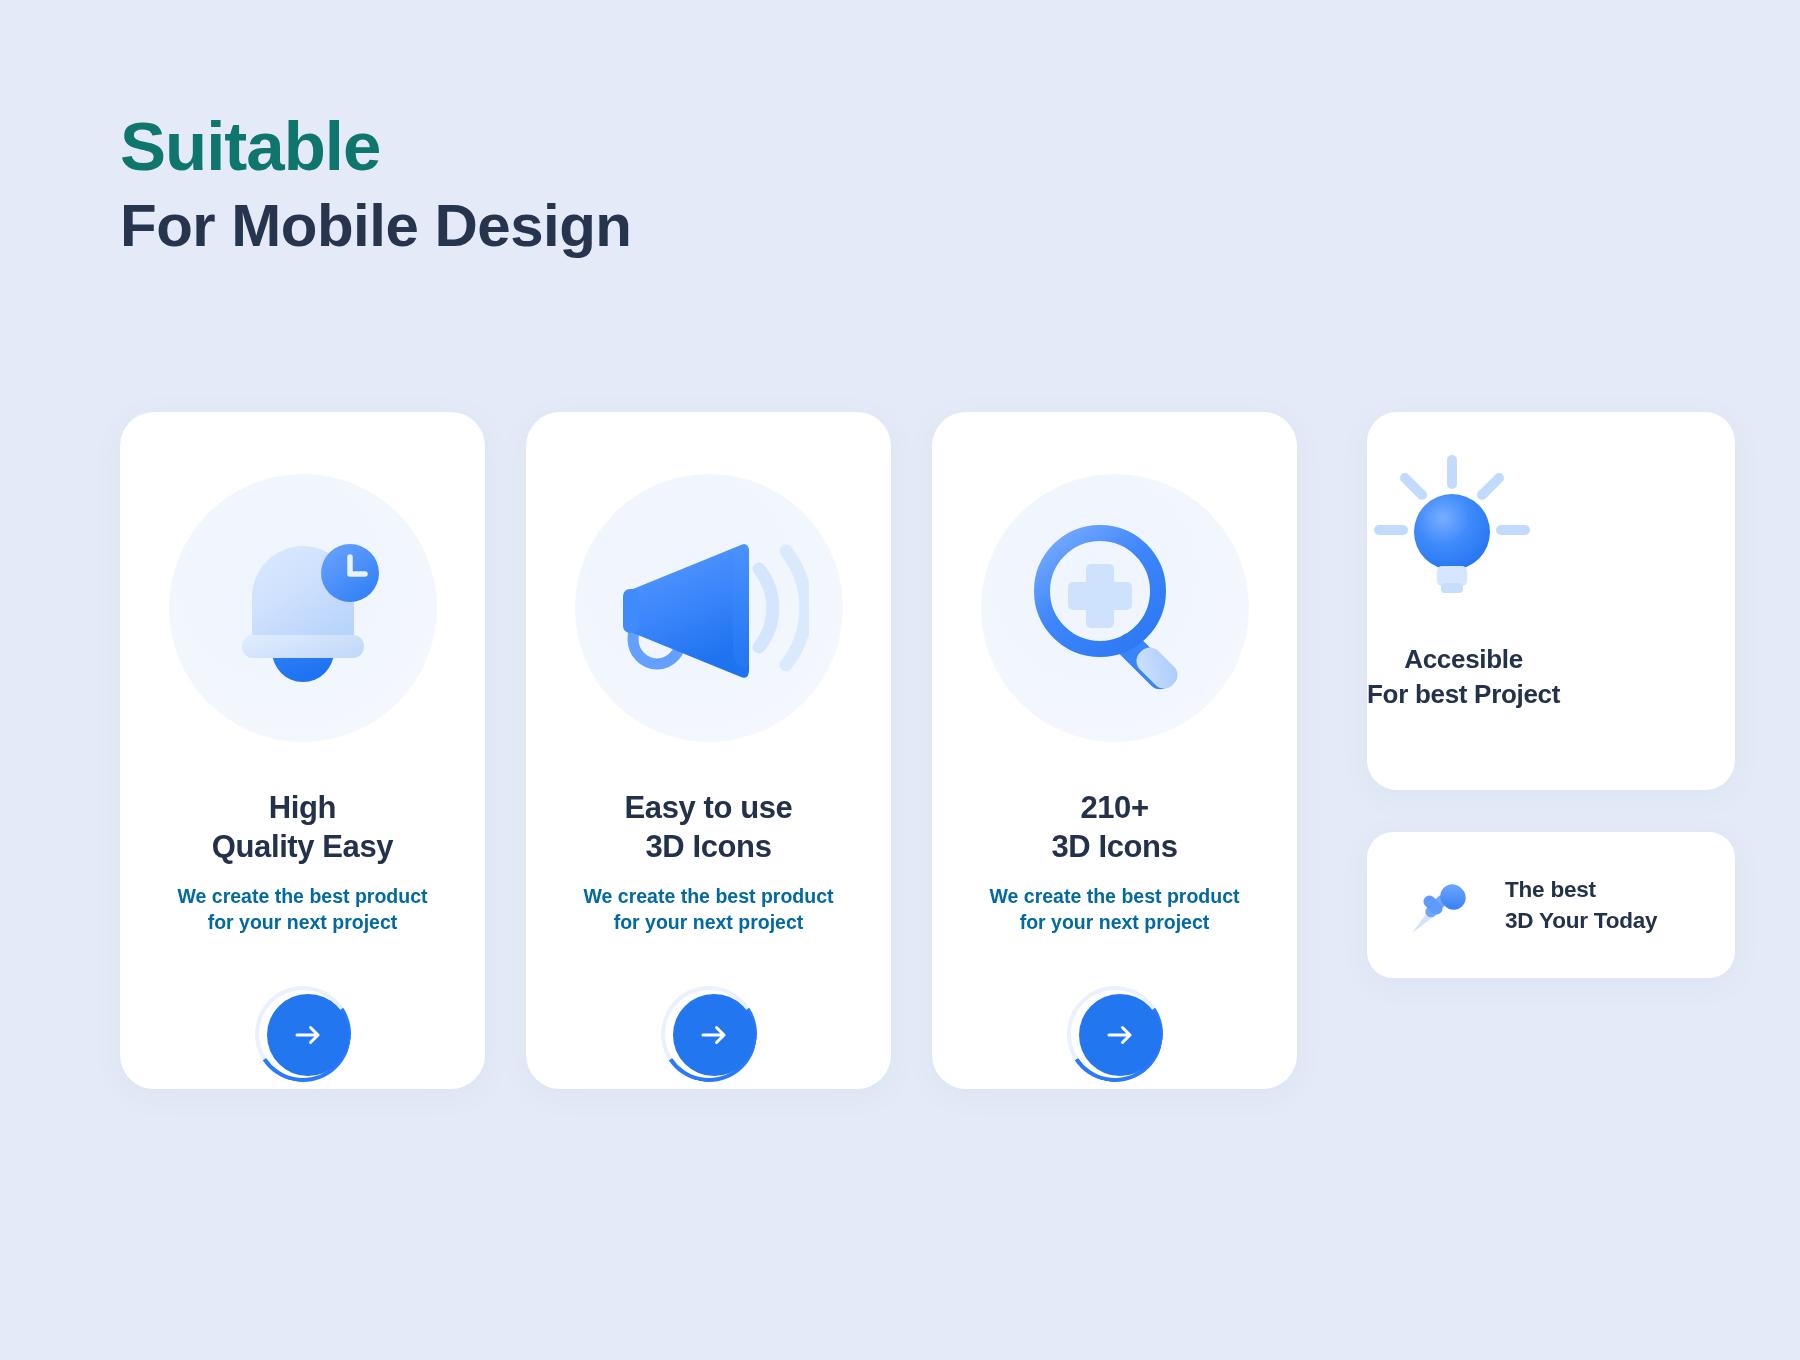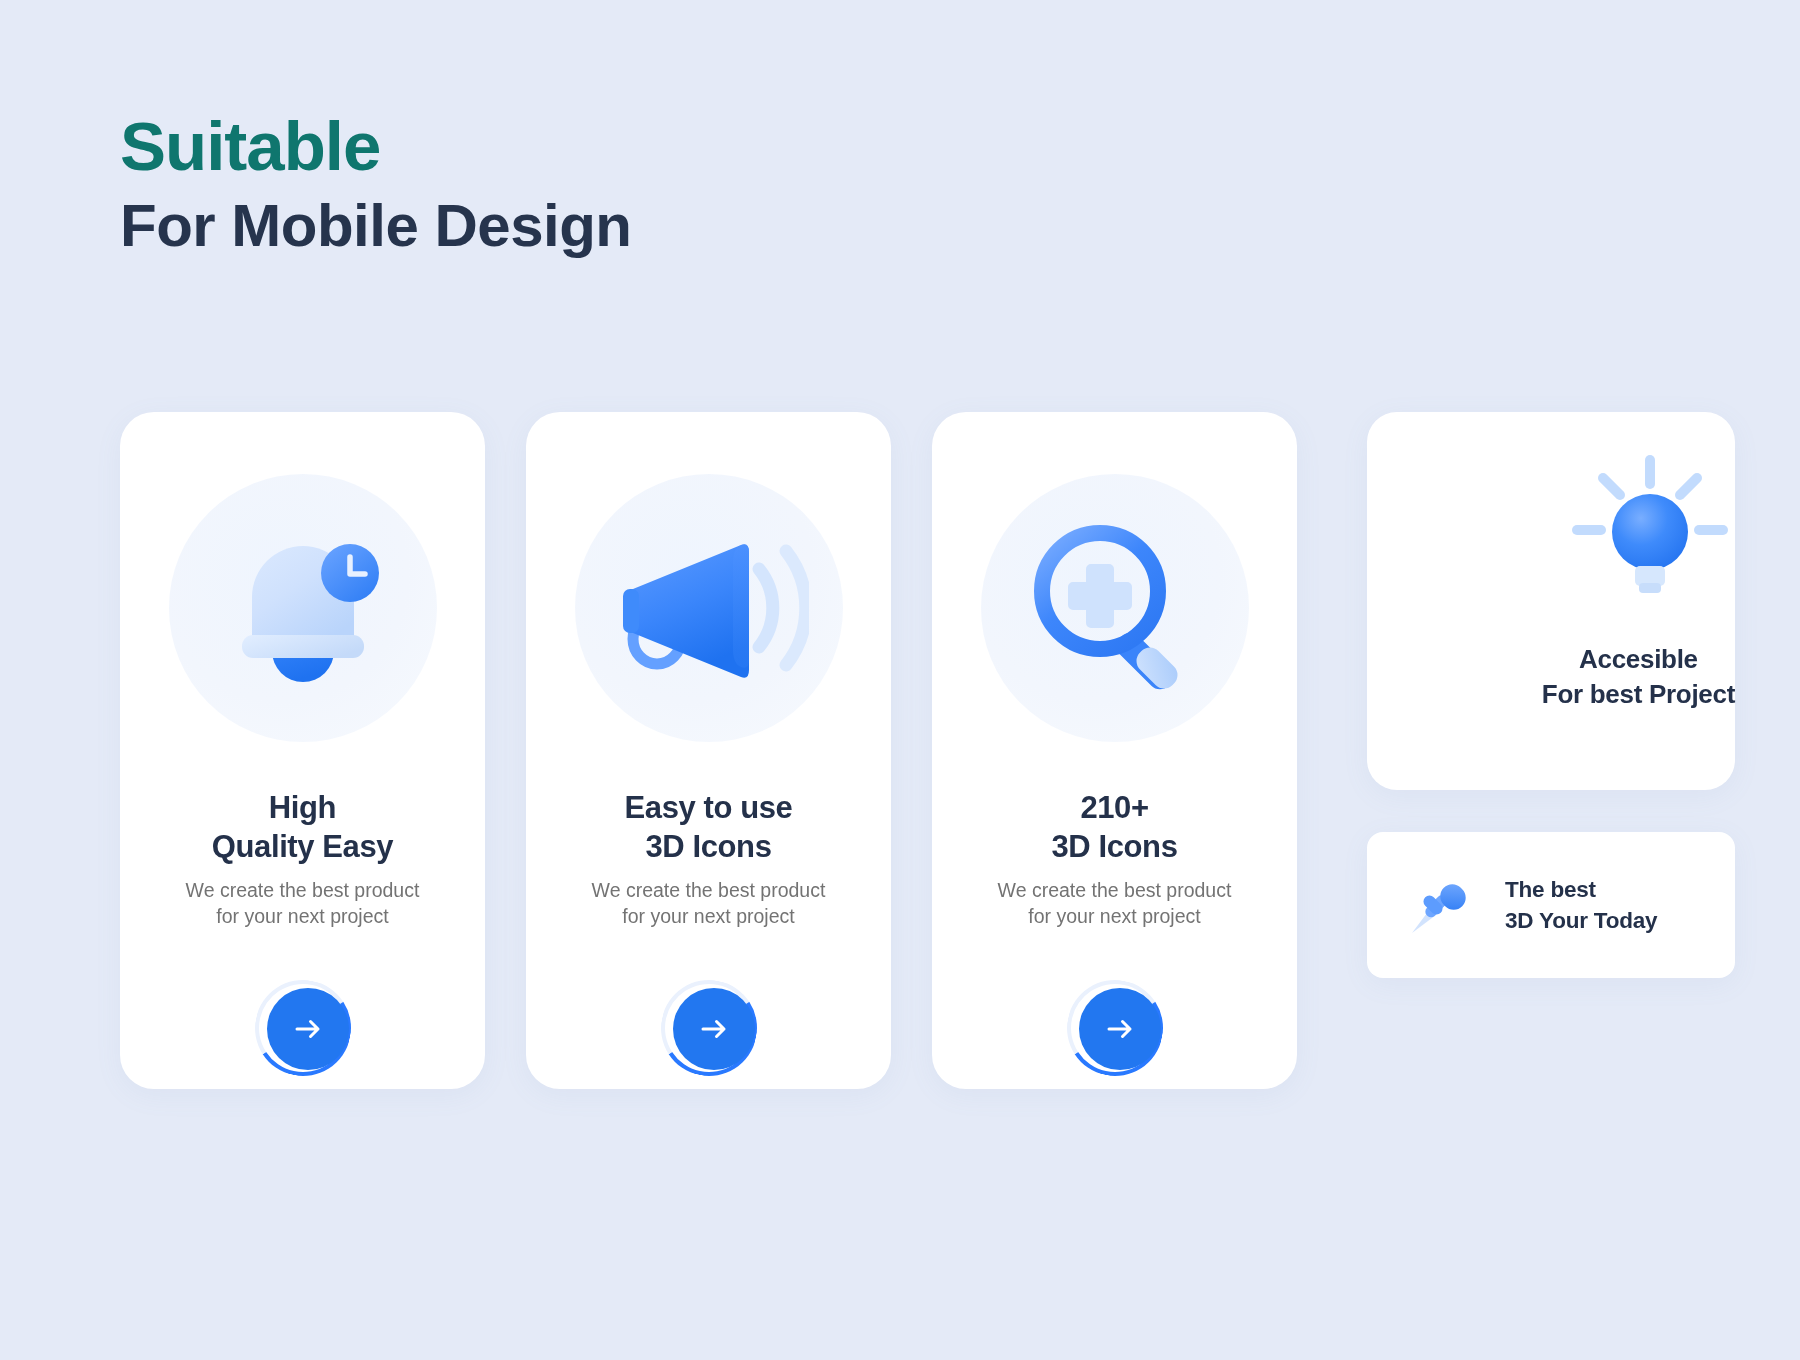--- a/index.html
+++ b/index.html
@@ -33,22 +33,22 @@
     margin-top:62px; width:268px; height:268px; border-radius:50%;
     background:radial-gradient(circle at 42% 38%, #eff5fe 0%, #f2f6fd 55%, #f7fafe 100%);
     display:flex; align-items:center; justify-content:center;
     position:relative;
   }
   .card-title {
     margin-top:46px; text-align:center; color:#24314a;
     font-size:31px; font-weight:700; line-height:1.26; letter-spacing:-0.4px;
   }
   .card-desc {
-    margin-top:12px; text-align:center; color:#737373;
-    font-size:19.5px; line-height:1.32; font-weight:400;
+    margin-top:18px; text-align:center; color:#0369a1;
+    font-size:19.5px; line-height:1.32; font-weight:700;
   }
 
   
   .arrow-btn {
     margin-top:50px; position:relative; width:96px; height:96px;
     display:flex; align-items:center; justify-content:center;
   }
   .arrow-ring {
     position:absolute; inset:0; border-radius:50%;
     border:4px solid #2979ff;
@@ -60,30 +60,30 @@
     width:82px; height:82px; border-radius:50%;
     background:#2277f0;
     display:flex; align-items:center; justify-content:center;
   }
   .arrow-core svg { display:block; }
 
   
   .right-col { position:absolute; left:1367px; top:412px; }
   .rc-big {
     width:368px; height:378px; background:#fff; border-radius:30px;
-    display:flex; flex-direction:column; align-items:flex-end;
+    display:flex; flex-direction:column; align-items:flex-start;
     box-shadow:0 6px 28px rgba(120,145,190,.07);
   }
   .rc-big .bulb-area { margin-top:52px; height:130px; display:flex; align-items:center; justify-content:center; }
   .rc-big .rc-title {
     margin-top:48px; text-align:center; color:#24314a;
     font-size:26px; font-weight:700; line-height:1.34; letter-spacing:-0.3px;
   }
   .rc-small {
-    width:368px; height:146px; background:#fff; border-radius:16px;
+    width:368px; height:146px; background:#fff; border-radius:26px;
     margin-top:42px; display:flex; align-items:center; padding-left:34px; gap:26px;
     box-shadow:0 6px 28px rgba(120,145,190,.07);
   }
   .rc-small .rc-s-title {
     color:#24314a; font-size:22.5px; font-weight:700; line-height:1.38; letter-spacing:-0.2px;
   }
   .rc-ico { width:78px; height:78px; display:flex; align-items:center; justify-content:center; }
 </style>
 </head>
 <body>

